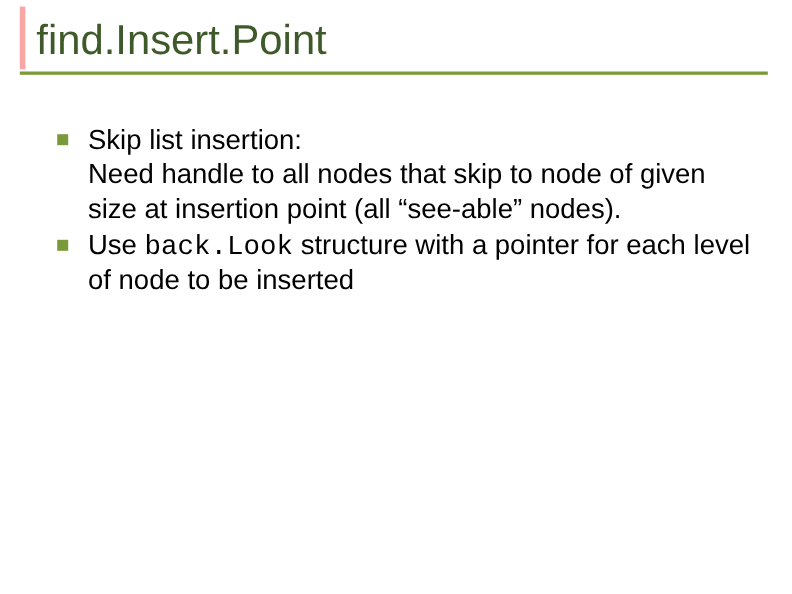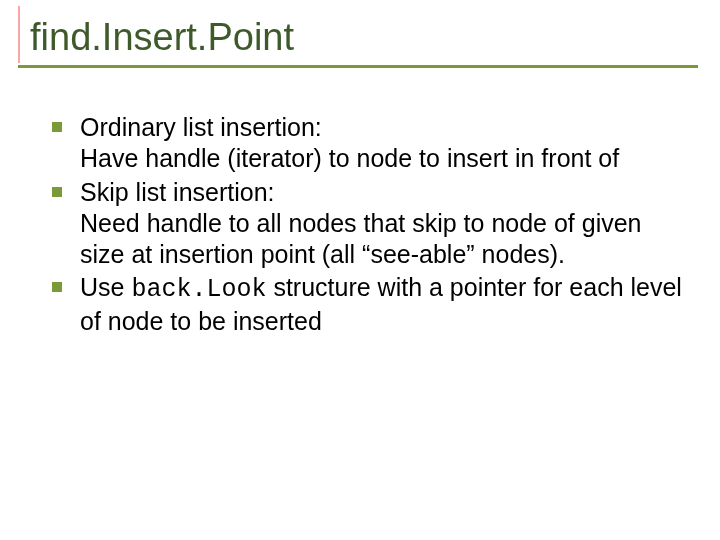--- a/index.html
+++ b/index.html
@@ -9,21 +9,21 @@
     background: #ffffff;
     position: relative;
   }
   .slide {
     width: 720px;
     height: 540px;
     position: relative;
     padding: 0 18px 0 18px;
   }
   .title-wrap {
-    border-left: 2px solid #fca5a5;
+    border-left: 5px solid #fca5a5;
     padding: 10px 0 4px 10px;
     margin-top: 6px;
     width: 680px;
   }
   .title {
     font-size: 38px;
     color: #3f5a2a;
     font-weight: 400;
     letter-spacing: 0px;
   }
@@ -89,27 +89,20 @@
 
 <div class="slide">
 
   <div class="title-wrap">
     <div class="title">find.Insert.Point</div>
   </div>
   <div class="title-underline"></div>
 
   <div class="content">
 
-    <div class="bullet">
-      <div class="bullet-mark"></div>
-      <div class="bullet-body">
-        <span>Ordinary list insertion:</span><br>
-        <span>Have handle (iterator) to node to insert in front of</span>
-      </div>
-    </div>
 
     <div class="bullet">
       <div class="bullet-mark"></div>
       <div class="bullet-body">
         <span>Skip list insertion:</span><br>
         <span>Need handle to all nodes that skip to node of given size at insertion point (all “see-able” nodes).</span>
       </div>
     </div>
 
     <div class="bullet">

